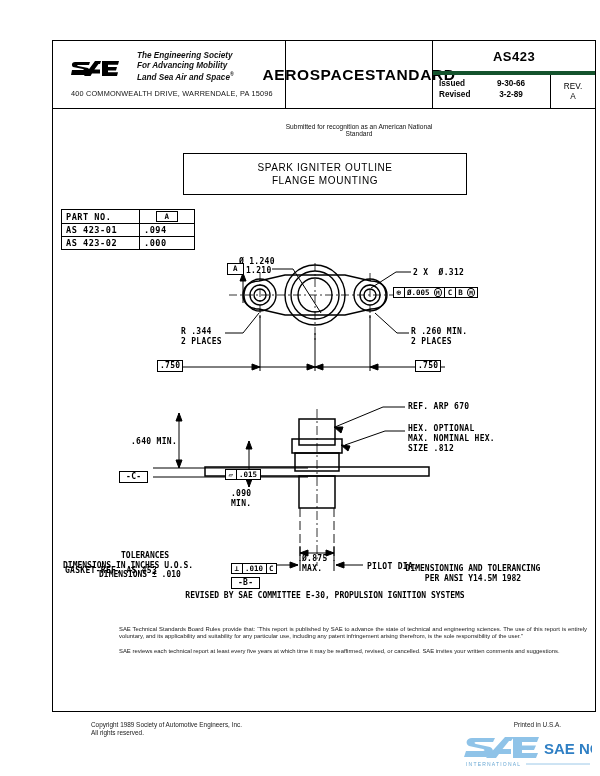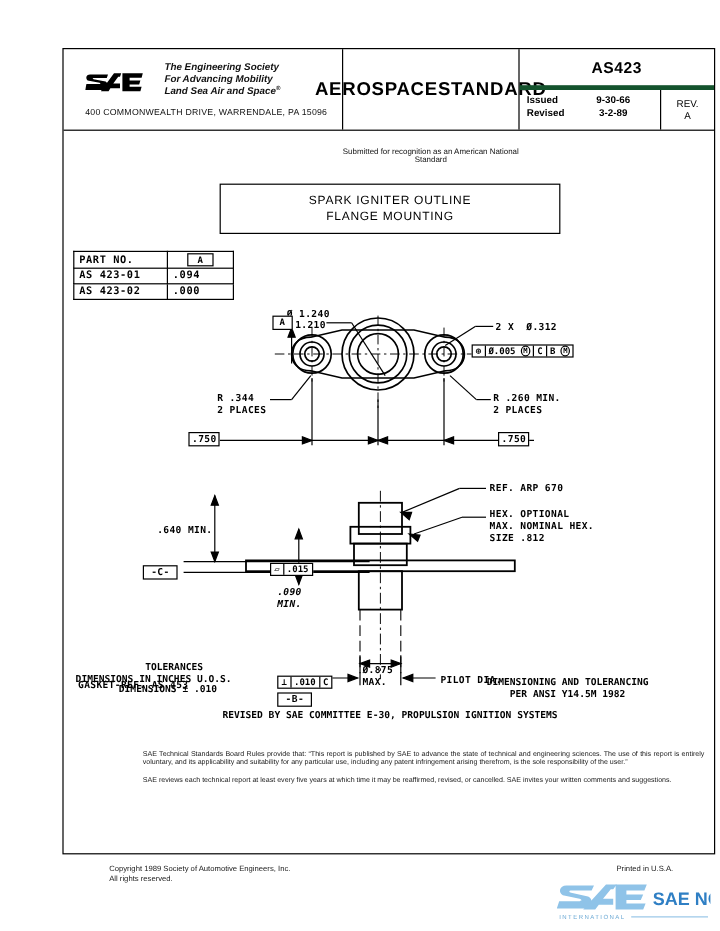--- a/index.html
+++ b/index.html
@@ -271,21 +271,21 @@
 
     <div class="note boxnote" style="left:104px;top:319px;">.750</div>
     <div class="note boxnote" style="left:362px;top:319px;">.750</div>
 
     <div class="note" style="left:355px;top:361px;">REF. ARP 670</div>
     <div class="note" style="left:355px;top:383px;"><span>HEX. OPTIONAL</span>
 <span>MAX. NOMINAL HEX.</span>
 <span>SIZE .812</span></div>
 
     <div class="note" style="left:78px;top:396px;">.640 MIN.</div>
-    <div class="note" style="left:178px;top:448px;text-align:center;font-style:italic;"><span>.090</span>
+    <div class="note" style="left:178px;top:448px;text-align:center;"><span>.090</span>
 <span>MIN.</span></div>
 
     <div class="note boxnote" style="left:66px;top:430px;padding:0 6px;">-<span>C</span>-</div>
 
     <div class="fcf" style="left:172px;top:428px;">
       <span>▱</span>
       <span>.015</span>
     </div>
 
     <div class="note" style="left:12px;top:525px;">GASKET-REF. AS 453</div>

